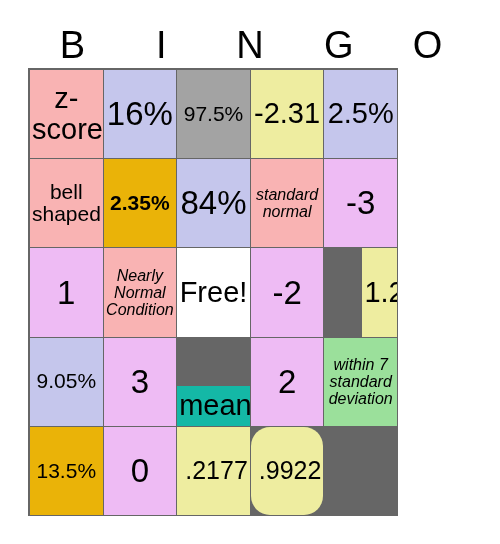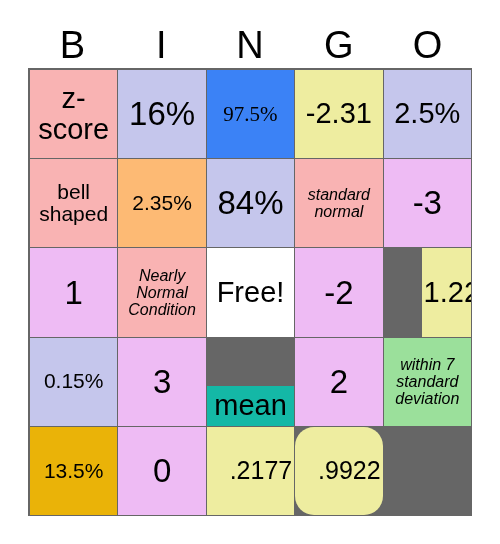--- a/index.html
+++ b/index.html
@@ -35,21 +35,21 @@
     justify-content: center;
     font-size: 38px;
     line-height: 1;
     color: #000000;
     font-weight: 400;
   }
   #grid {
     position: absolute;
     left: 28px;
     top: 68px;
-    width: 444px;
+    width: 370px;
     height: 448px;
     display: grid;
     grid-template-columns: repeat(5, 1fr);
     grid-template-rows: repeat(5, 1fr);
     box-sizing: border-box;
     border-top: 2px solid #666666;
     border-left: 2px solid #666666;
     background: #666666;
     gap: 1px;
     border-right: 1px solid #666666;
@@ -90,33 +90,33 @@
     <div class="header-cell">O</div>
   </div>
 
   <div id="grid">
       <div class="cell" style="background: rgb(249, 179, 179);">
         <span class="cell-text fs-lg">z-score</span>
       </div>
       <div class="cell" style="background: rgb(197, 198, 236);">
         <span class="cell-text fs-xl">16%</span>
       </div>
-      <div class="cell" style="background: #3b82f6; font-family: Liberation Serif, serif;">
+      <div class="cell" style="background: #a3a3a3;">
         <span class="cell-text fs-sm">97.5%</span>
       </div>
       <div class="cell" style="background: rgb(238, 237, 160);">
         <span class="cell-text fs-lg">-2.31</span>
       </div>
       <div class="cell" style="background: rgb(197, 198, 236);">
         <span class="cell-text fs-lg">2.5%</span>
       </div>
       <div class="cell" style="background: rgb(249, 179, 179);">
         <span class="cell-text fs-sm">bell shaped</span>
       </div>
-      <div class="cell" style="background: #fdba74;">
+      <div class="cell" style="background: #eab308; font-weight: bold;">
         <span class="cell-text fs-sm">2.35%</span>
       </div>
       <div class="cell" style="background: rgb(197, 198, 236);">
         <span class="cell-text fs-xl">84%</span>
       </div>
       <div class="cell" style="background: rgb(249, 179, 179);">
         <span class="cell-text fs-xs">standard normal</span>
       </div>
       <div class="cell" style="background: rgb(238, 187, 244);">
         <span class="cell-text fs-xl">-3</span>
@@ -130,21 +130,21 @@
       <div class="cell" style="background: rgb(255, 255, 255);">
         <span class="cell-text fs-lg">Free!</span>
       </div>
       <div class="cell" style="background: rgb(238, 187, 244);">
         <span class="cell-text fs-xl">-2</span>
       </div>
       <div class="cell" style="background: rgb(238, 237, 160); margin-left: 38px;">
         <span class="cell-text fs-lg">1.22</span>
       </div>
       <div class="cell" style="background: rgb(197, 198, 236);">
-        <span class="cell-text fs-sm">0.15%</span>
+        <span class="cell-text fs-sm">9.05%</span>
       </div>
       <div class="cell" style="background: rgb(238, 187, 244);">
         <span class="cell-text fs-xl">3</span>
       </div>
       <div class="cell" style="background: #14b8a6; margin-top: 48px;">
         <span class="cell-text fs-lg">mean</span>
       </div>
       <div class="cell" style="background: rgb(238, 187, 244);">
         <span class="cell-text fs-xl">2</span>
       </div>

